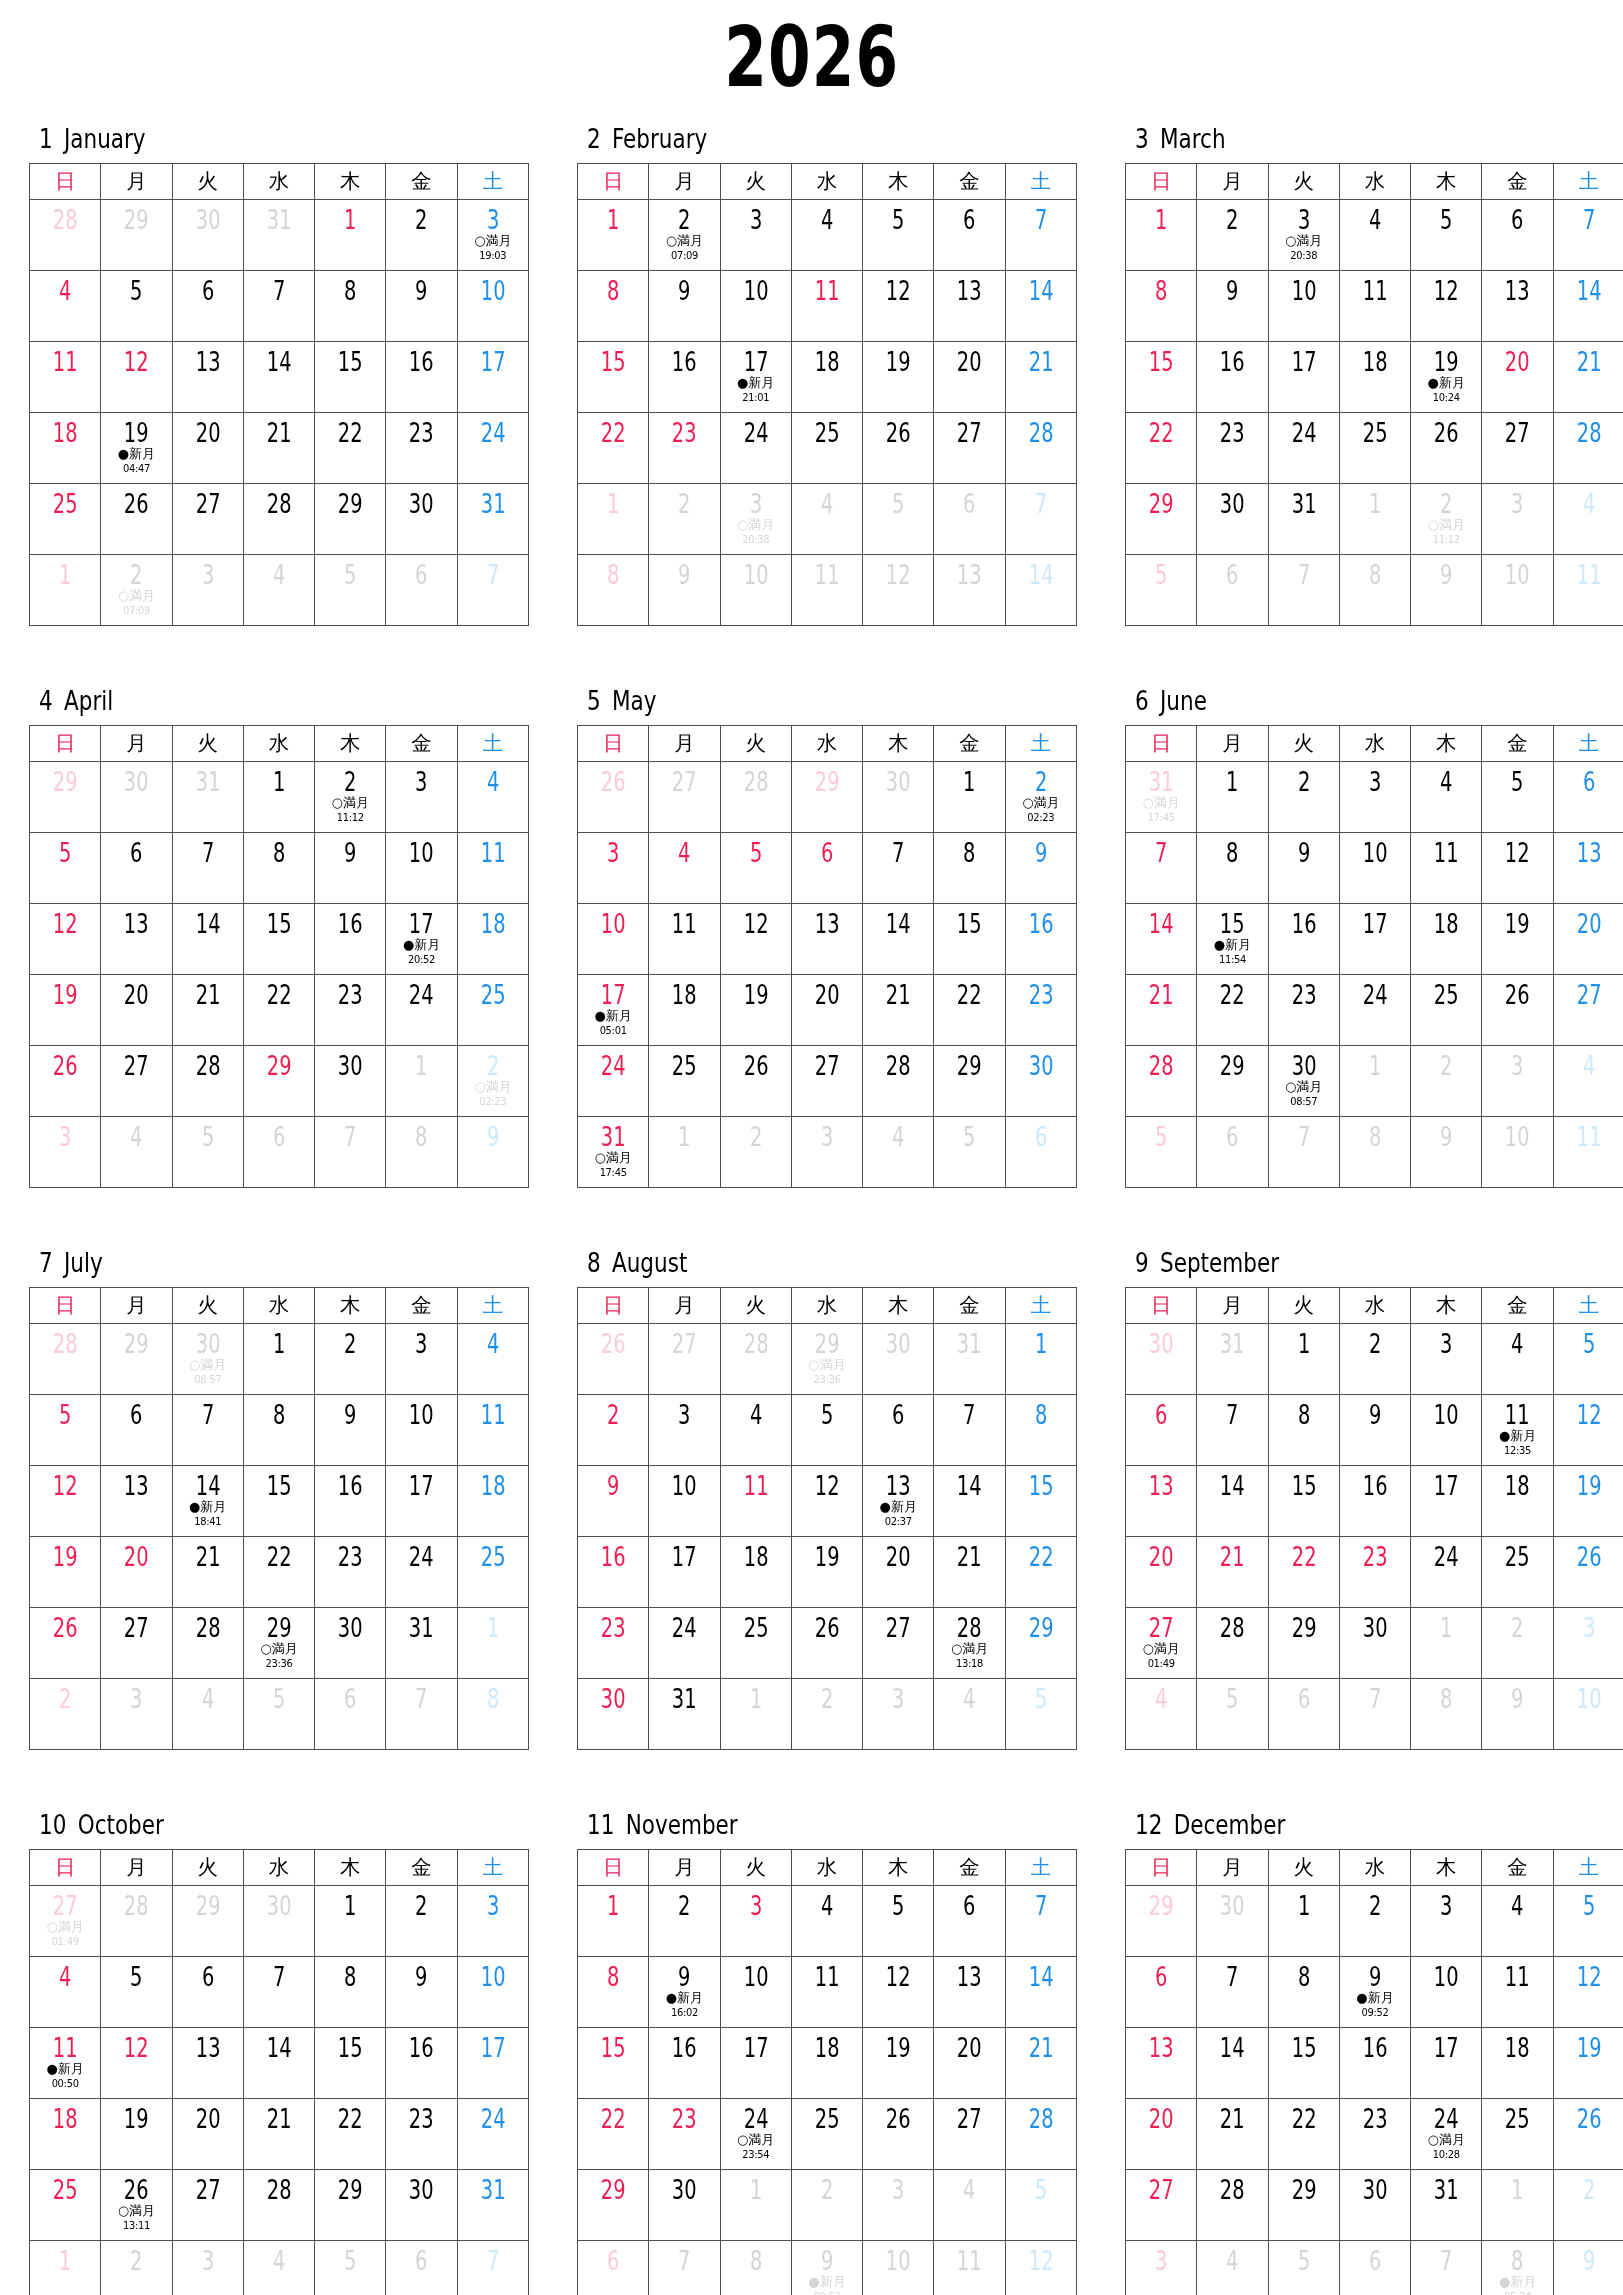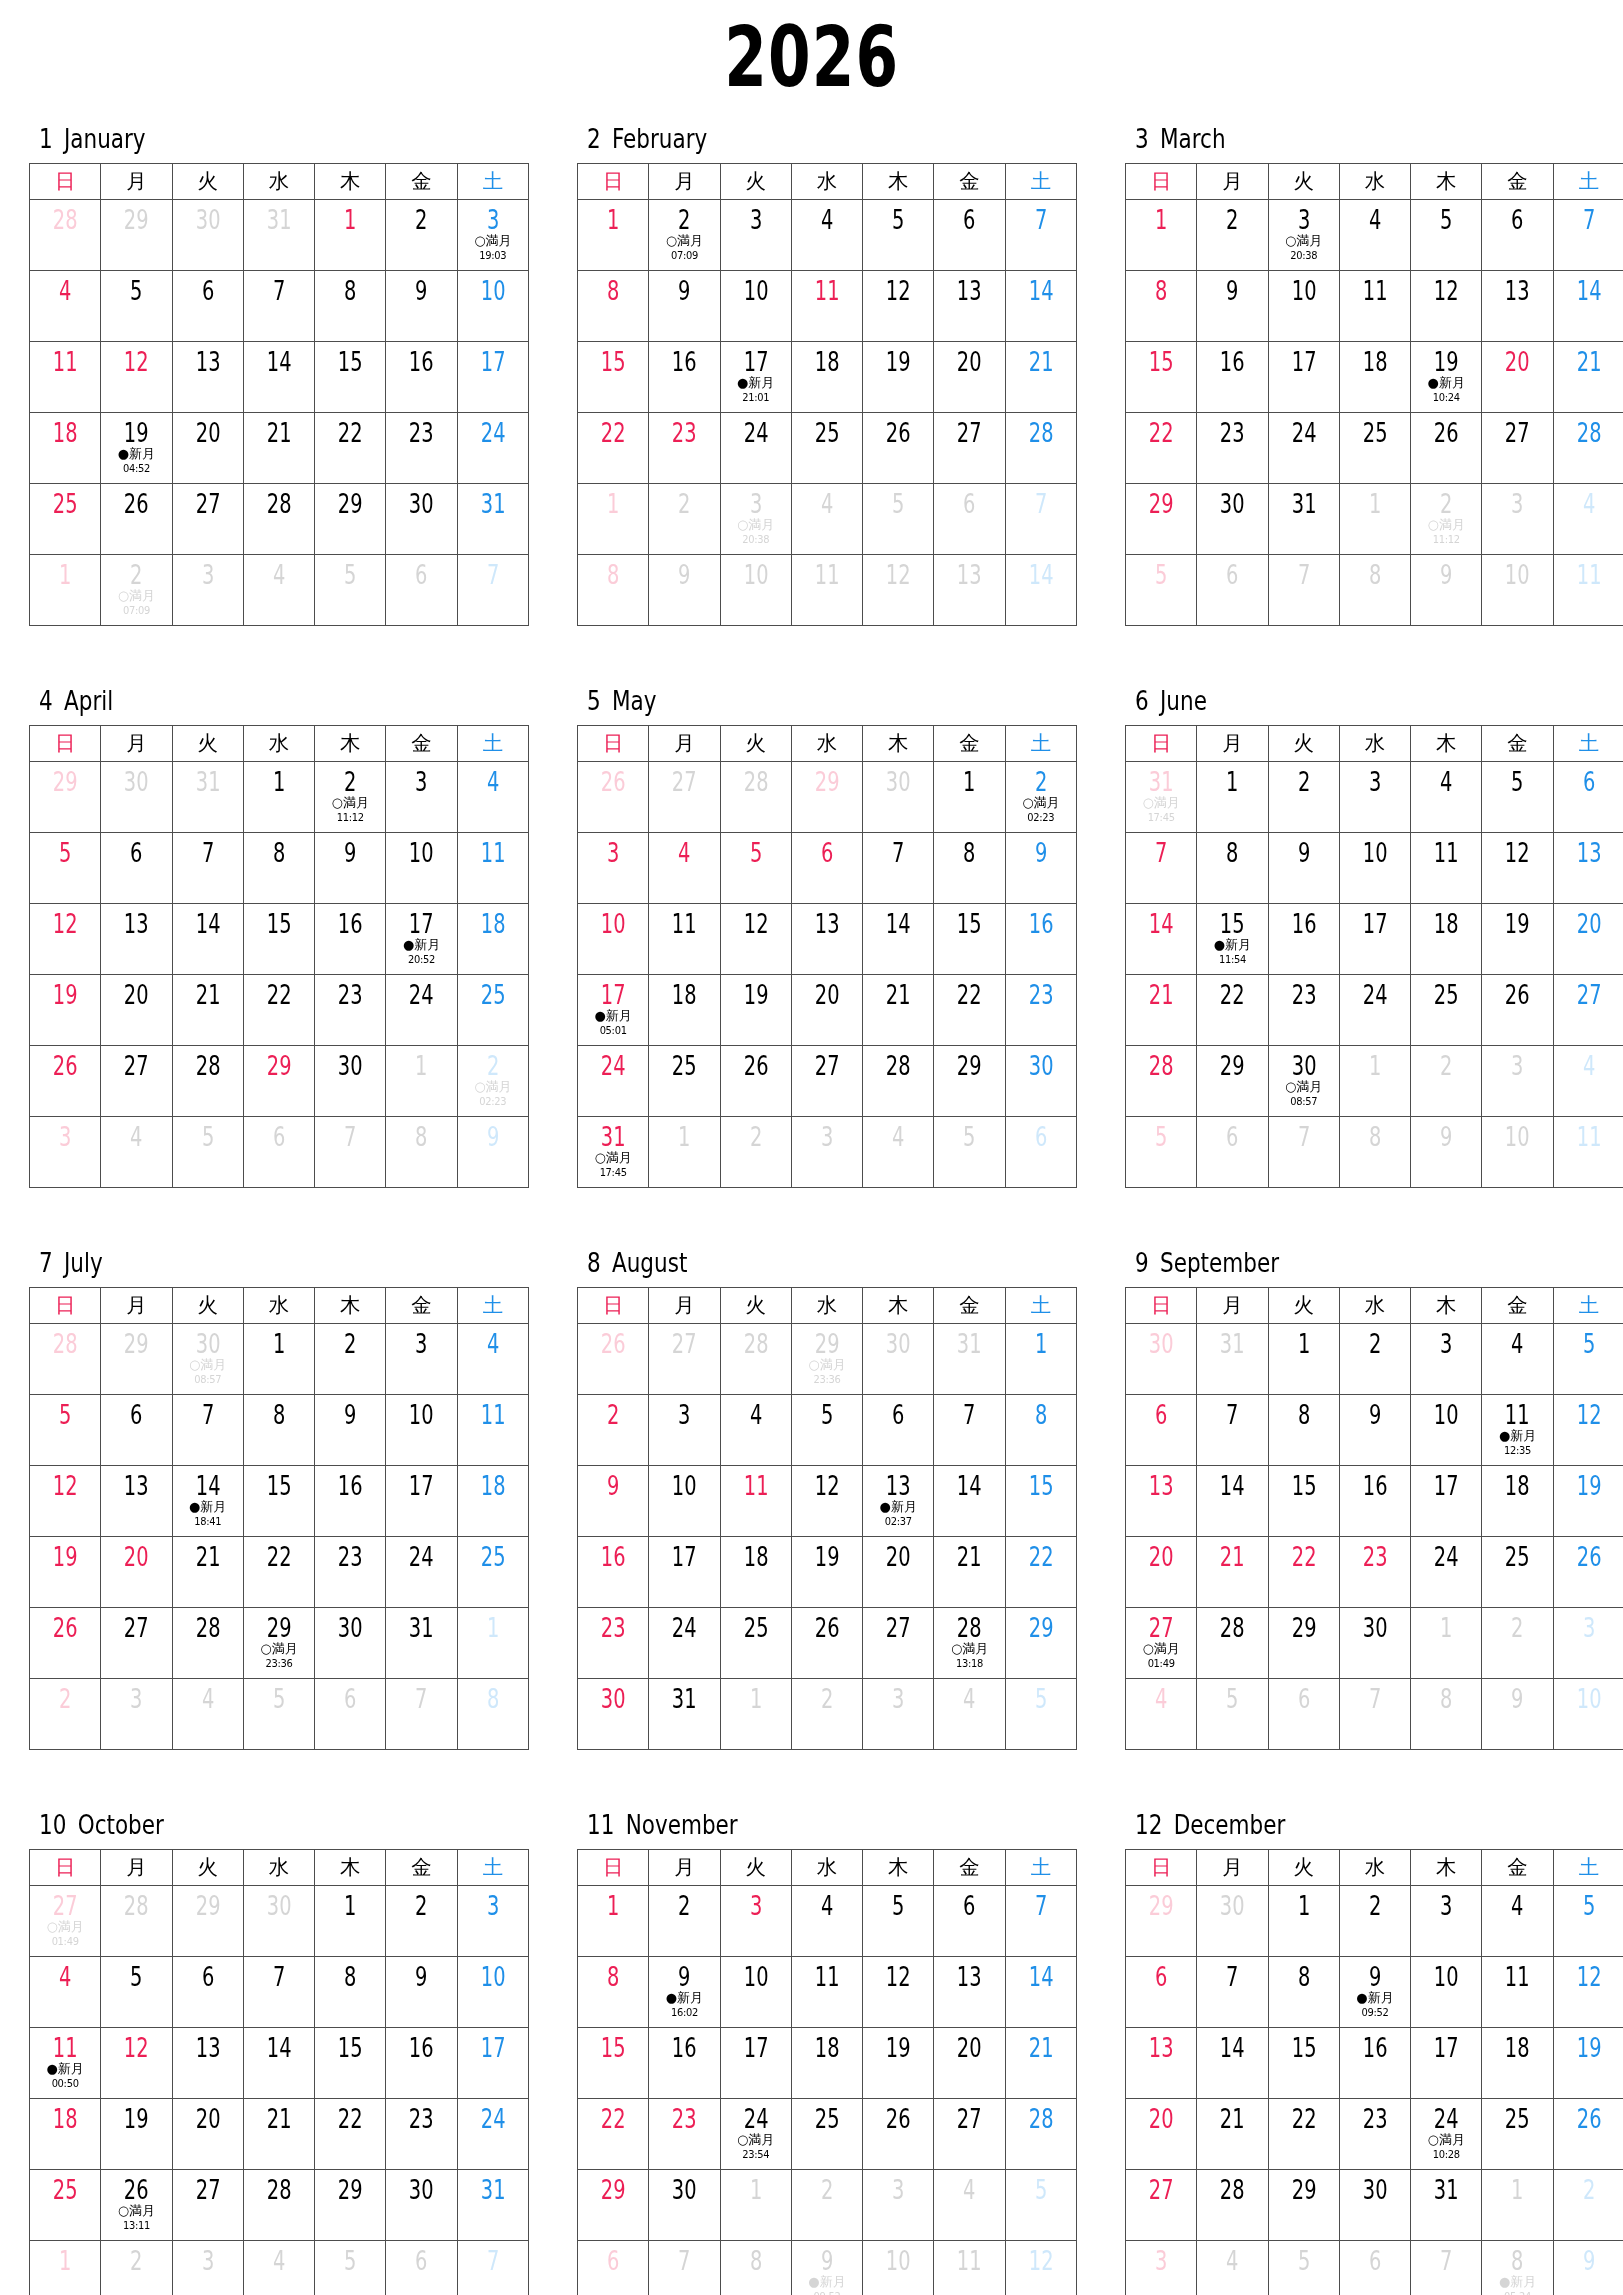--- a/index.html
+++ b/index.html
@@ -219,21 +219,21 @@
               <td>
                 <span class="daynum c-sat">17</span>
               </td>
             </tr>
             <tr>
               <td>
                 <span class="daynum c-sun">18</span>
               </td>
               <td>
                 <span class="daynum c-wd">19</span>
-                <span class="moon">●新月<span class="mtime">04:52</span></span>
+                <span class="moon">●新月<span class="mtime">04:47</span></span>
               </td>
               <td>
                 <span class="daynum c-wd">20</span>
               </td>
               <td>
                 <span class="daynum c-wd">21</span>
               </td>
               <td>
                 <span class="daynum c-wd">22</span>
               </td>

